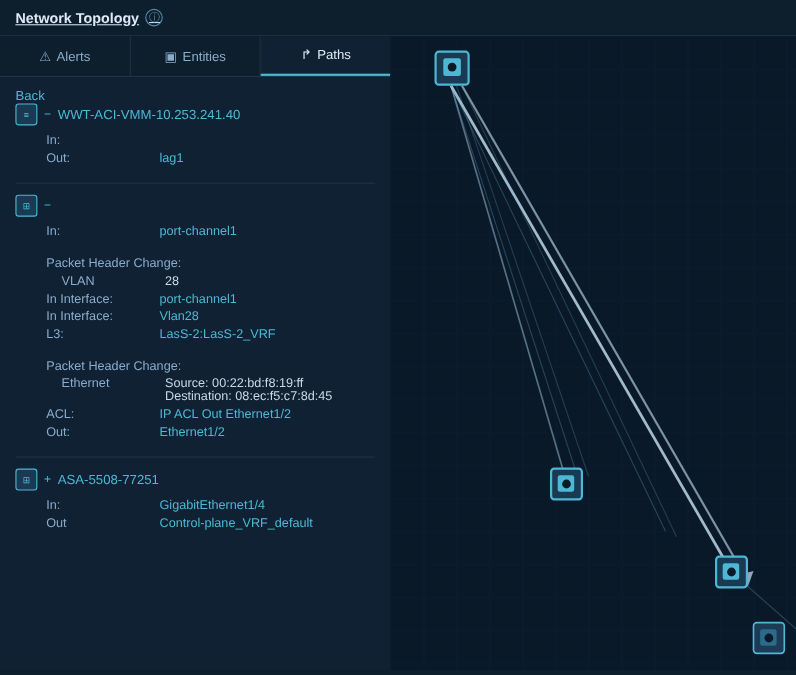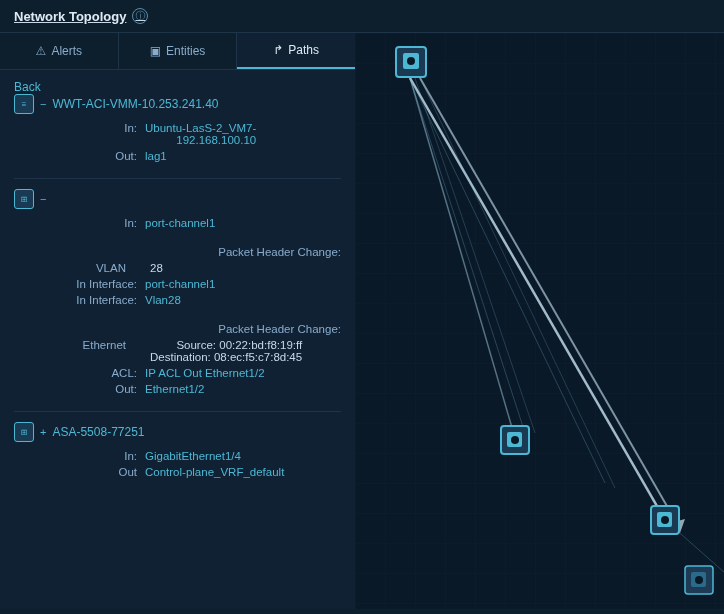--- a/index.html
+++ b/index.html
@@ -125,21 +125,20 @@
       cursor: pointer;
     }
     .device-name {
       color: #4db8d4;
       font-size: 12px;
       font-weight: 500;
     }
 
     .device-details {
       padding-left: 28px;
-      text-align: right;
     }
     .detail-row {
       display: flex;
       margin-bottom: 4px;
       gap: 8px;
     }
     .detail-label {
       color: #8aaccc;
       min-width: 95px;
       flex-shrink: 0;
@@ -229,21 +228,20 @@
         <div class="device-header">
           <div class="device-icon square">
             <span style="font-size:8px;">≡</span>
           </div>
           <span class="expand-icon">−</span>
           <span class="device-name">WWT-ACI-VMM-10.253.241.40</span>
         </div>
         <div class="device-details">
           <div class="detail-row">
             <span class="detail-label">In:</span>
-            <span class="detail-value">Ubuntu-LasS-2_VM7-<br>192.168.100.10</span>
           </div>
           <div class="detail-row">
             <span class="detail-label">Out:</span>
             <span class="detail-value">lag1</span>
           </div>
         </div>
       </div>
 
       <hr class="divider">
 
@@ -270,20 +268,24 @@
             </div>
           </div>
 
           <div class="detail-row">
             <span class="detail-label">In Interface:</span>
             <span class="detail-value">port-channel1</span>
           </div>
           <div class="detail-row">
             <span class="detail-label">In Interface:</span>
             <span class="detail-value">Vlan28</span>
+          </div>
+          <div class="detail-row">
+            <span class="detail-label">L3:</span>
+            <span class="detail-value">LasS-2:LasS-2_VRF</span>
           </div>
 
           <div class="section-label">Packet Header Change:</div>
           <div class="section-indent">
             <div class="detail-row">
               <span class="detail-label">Ethernet</span>
               <div>
                 <div class="detail-value plain">Source: 00:22:bd:f8:19:ff</div>
                 <div class="detail-value plain">Destination: 08:ec:f5:c7:8d:45</div>
               </div>

